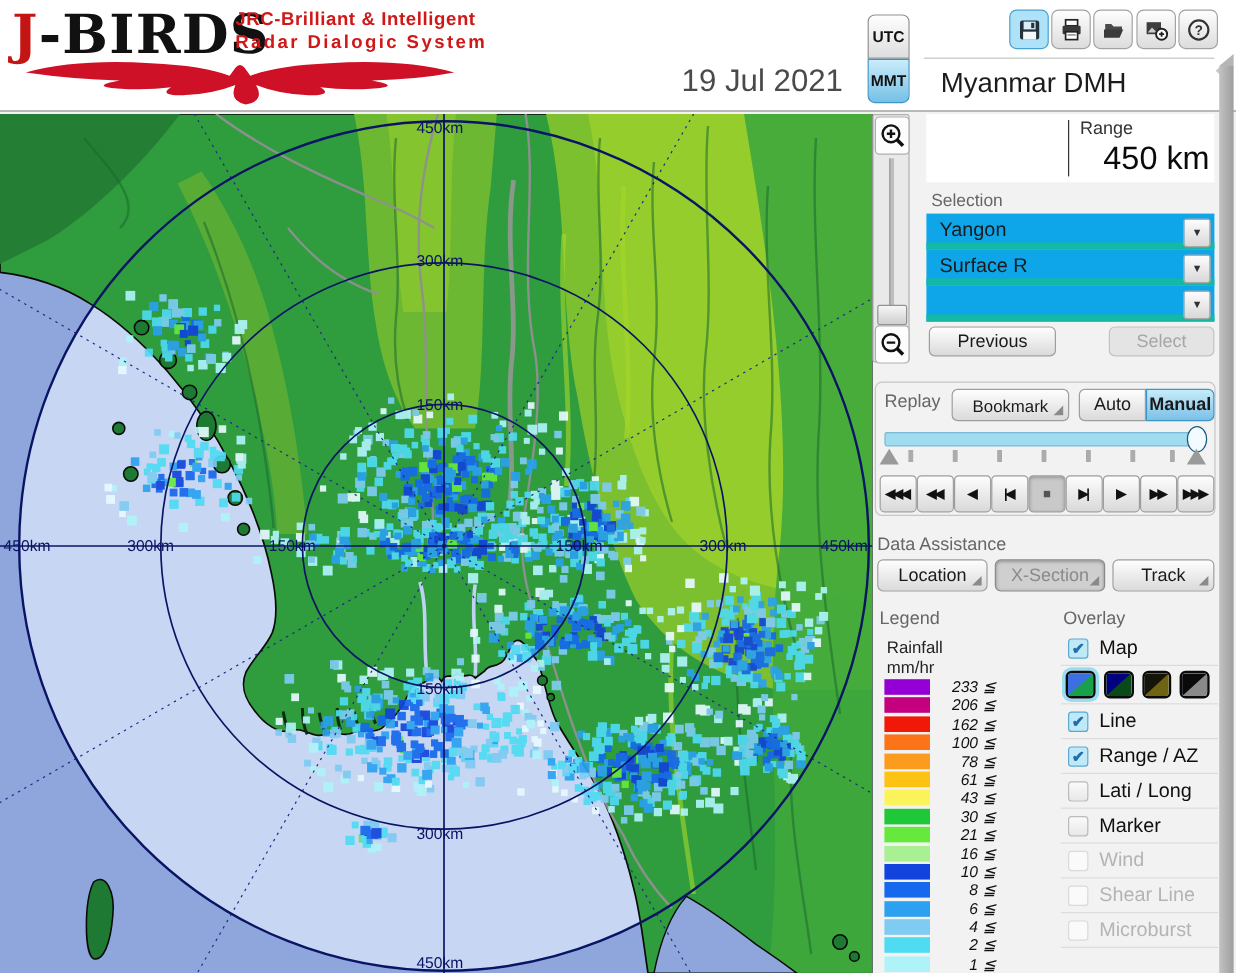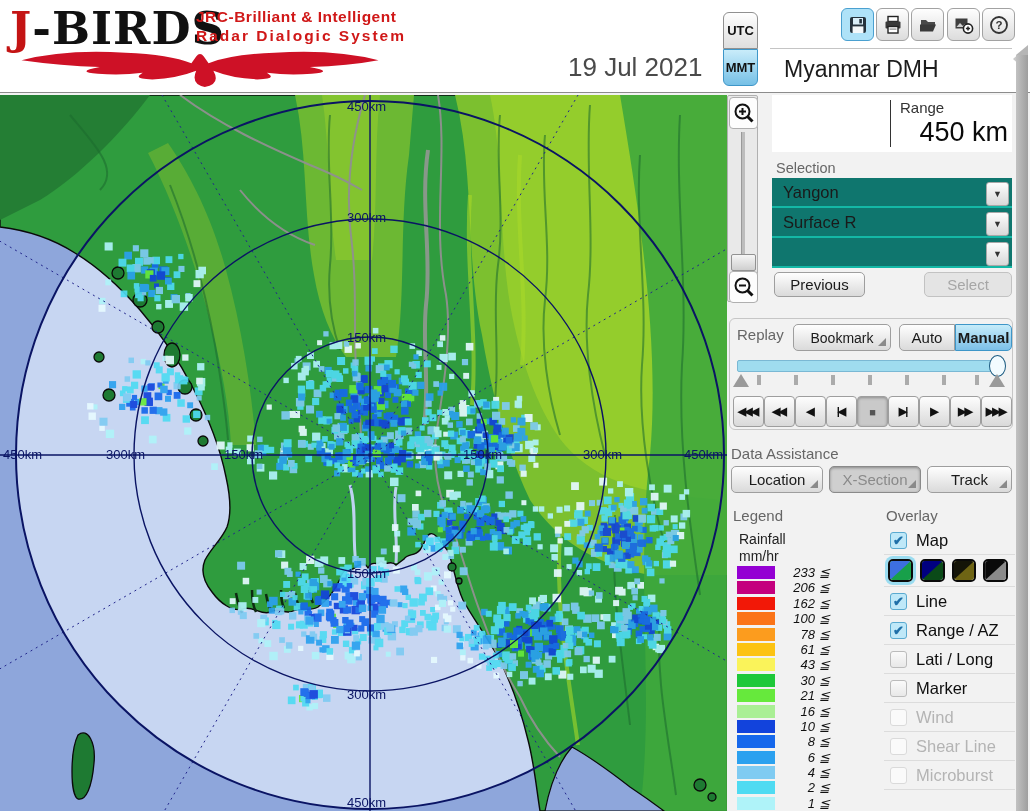--- a/index.html
+++ b/index.html
@@ -41,21 +41,21 @@
   
   #zoomctl{left:727px;top:95px;width:31px;height:207px;background:#E9E9E9;border:1px solid #B0B0B0;box-sizing:border-box;border-radius:2px;}
   .zbtn{left:1px;width:27px;height:30px;background:#FDFDFD;border:1px solid #AFAFAF;border-radius:4px;display:flex;align-items:center;justify-content:center;}
   #ztrack{left:13px;top:36px;width:3px;height:130px;background:#BDBDBD;border-left:1px solid #9A9A9A;}
   #zthumb{left:3px;top:158px;width:23px;height:15px;background:linear-gradient(#F6F6F6,#CFCFCF);border:1px solid #929292;border-radius:2px;}
   
   #range-box{left:772px;top:95px;width:240px;height:57px;background:#FFF;}
   #range-div{left:890px;top:100px;width:1px;height:47px;background:#333;}
   #range-label{left:900px;top:99px;font-size:15px;color:#333;}
   #range-value{left:872px;top:117px;width:136px;text-align:right;font-size:27px;color:#0A0A0A;}
-  .dd-row{left:772px;width:240px;height:30px;background:#0f766e;border-bottom:2px solid #14b8a6;box-sizing:border-box;}
+  .dd-row{left:772px;width:240px;height:30px;background:#0ea5e9;border-bottom:6px solid #14b8a6;box-sizing:border-box;}
   .dd-text{position:absolute;left:11px;top:5px;font-size:16.5px;color:#1A1A1A;}
   .dd-arrow{position:absolute;right:3px;top:4px;width:21px;height:22px;font-size:9px;color:#333;
       background:linear-gradient(#FDFDFD,#D8D8D8);border:1px solid #A8A8A8;border-radius:3px;display:flex;align-items:center;justify-content:center;}
   
   #replay-box{left:729px;top:318px;width:284px;height:112px;border:1px solid #C6C6C6;border-radius:6px;box-sizing:border-box;}
   #slider-track{left:737px;top:360px;width:262px;height:12px;background:#9FDCEF;border:1px solid #7AB8D4;box-sizing:border-box;border-radius:2px;}
   #slider-handle{left:989px;top:355px;width:17px;height:22px;background:#F2FBFF;border:1.5px solid #1A5A80;border-radius:50%;box-sizing:border-box;}
   .tickm{top:375px;width:4px;height:10px;background:#ABABAB;}
   .endtri{top:374px;width:0;height:0;border-left:8px solid transparent;border-right:8px solid transparent;border-bottom:13px solid #9A9A9A;}
   #playback{left:733px;top:396px;width:279px;height:31px;display:flex;}
@@ -1924,21 +1924,21 @@
   </div>
   <div class="abs dd-row" style="top:208px;">
     <span class="dd-text">Surface R</span>
     <span class="dd-arrow">▼</span>
   </div>
   <div class="abs dd-row" style="top:238px;">
     <span class="dd-text"></span>
     <span class="dd-arrow">▼</span>
   </div>
 
-  <div class="abs btn" style="left:774px;top:272px;width:91px;height:25px;font-size:15px;">
+  <div class="abs btn" style="left:774px;top:272px;width:106px;height:25px;font-size:15px;">
       <span>Previous</span>
     </div>
   <div class="abs btn disabled" style="left:924px;top:272px;width:88px;height:25px;font-size:15px;">
       <span>Select</span>
     </div>
 
   <div id="replay-box" class="abs"></div>
   <div class="abs sec-label" style="left:737px;top:326px;font-size:15px;">Replay</div>
   <div class="abs btn corner" style="left:793px;top:324px;width:98px;height:27px;font-size:14px;">
       <span>Bookmark</span>

